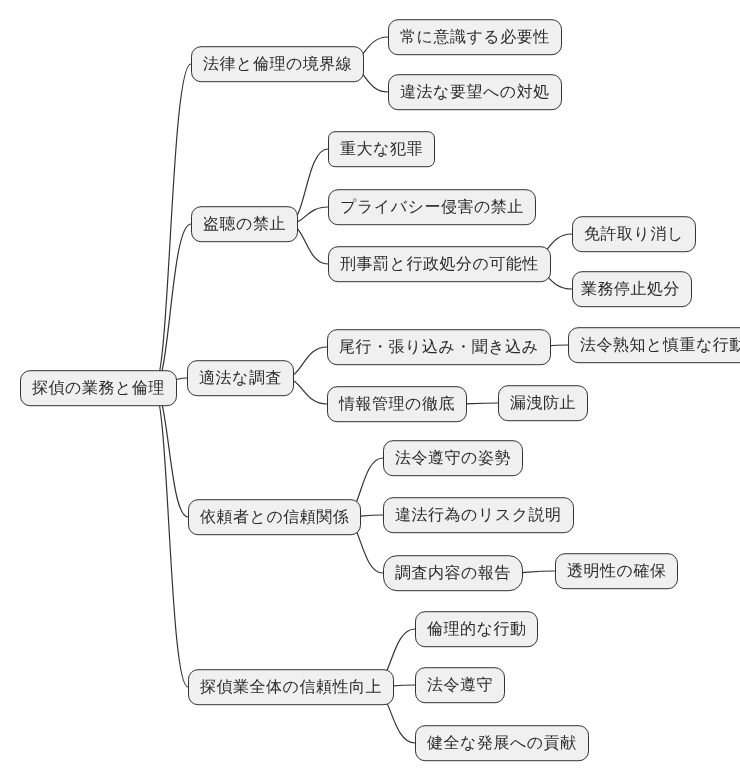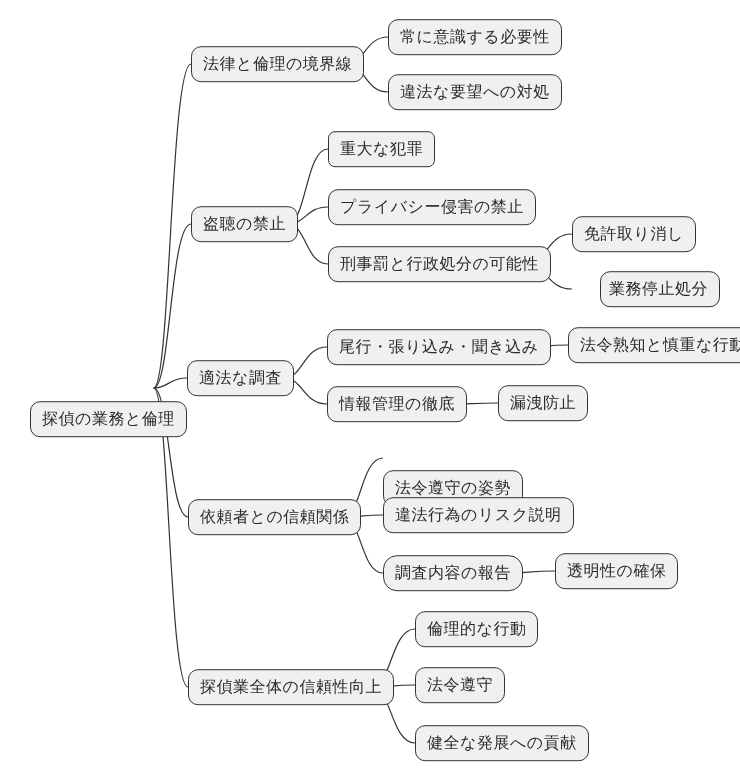--- a/index.html
+++ b/index.html
@@ -50,37 +50,37 @@
       <path d="M 371.828125 687 C 391.25546875 687, 391.25546875 629, 415 629" fill="none" stroke="#333333" stroke-width="1.2"></path>
       <path d="M 371.828125 687 C 391.25546875 687, 391.25546875 685, 415 685" fill="none" stroke="#333333" stroke-width="1.2"></path>
       <path d="M 371.828125 687 C 391.25546875 687, 391.25546875 743, 415 743" fill="none" stroke="#333333" stroke-width="1.2"></path>
       <path d="M 526.65625 264 C 546.65625 264, 546.65625 234, 572 234" fill="none" stroke="#333333" stroke-width="1.2"></path>
       <path d="M 526.65625 264 C 546.65625 264, 546.65625 289, 572 289" fill="none" stroke="#333333" stroke-width="1.2"></path>
       <path d="M 526.3125 347 C 545.071875 347, 545.071875 345, 568 345" fill="none" stroke="#333333" stroke-width="1.2"></path>
       <path d="M 452.828125 404 C 472.828125 404, 472.828125 403, 498 403" fill="none" stroke="#333333" stroke-width="1.2"></path>
       <path d="M 508.828125 573 C 528.828125 573, 528.828125 571, 555 571" fill="none" stroke="#333333" stroke-width="1.2"></path>
     </svg>
 
-<div class="node" style="left: 30px; top: 388px; margin-top: 31px;">探偵の業務と倫理</div>
+<div class="node" style="left: 20px; top: 388px;">探偵の業務と倫理</div>
     <div class="node" style="left: 191px; top: 64px;">法律と倫理の境界線</div>
     <div class="node" style="left: 191px; top: 224px; padding-left: 11px;">盗聴の禁止</div>
     <div class="node" style="left: 187px; top: 378px;">適法な調査</div>
     <div class="node" style="left: 188px; top: 517px;">依頼者との信頼関係</div>
     <div class="node" style="left: 188px; top: 687px;">探偵業全体の信頼性向上</div>
     <div class="node" style="left: 388px; top: 37px;">常に意識する必要性</div>
     <div class="node" style="left: 388px; top: 92px;">違法な要望への対処</div>
     <div class="node" style="left: 328px; top: 149px; border-radius: 7px;">重大な犯罪</div>
     <div class="node" style="left: 328px; top: 207px;">プライバシー侵害の禁止</div>
     <div class="node" style="left: 328px; top: 264px;">刑事罰と行政処分の可能性</div>
     <div class="node" style="left: 327px; top: 347px;">尾行・張り込み・聞き込み</div>
     <div class="node" style="left: 327px; top: 404px;">情報管理の徹底</div>
-    <div class="node" style="left: 383px; top: 458px; margin-top: 30px;">法令遵守の姿勢</div>
+    <div class="node" style="left: 383px; top: 458px;">法令遵守の姿勢</div>
     <div class="node" style="left: 383px; top: 515px;">違法行為のリスク説明</div>
     <div class="node" style="left: 383px; top: 573px; border-radius: 14px;">調査内容の報告</div>
     <div class="node" style="left: 415px; top: 629px;">倫理的な行動</div>
     <div class="node" style="left: 415px; top: 685px;">法令遵守</div>
     <div class="node" style="left: 415px; top: 743px;">健全な発展への貢献</div>
     <div class="node" style="left: 572px; top: 234px;">免許取り消し</div>
-    <div class="node" style="left: 600px; top: 289px; padding-left: 8px;">業務停止処分</div>
+    <div class="node" style="left: 572px; top: 289px; padding-left: 8px;">業務停止処分</div>
     <div class="node" style="left: 568px; top: 345px;">法令熟知と慎重な行動</div>
     <div class="node" style="left: 498px; top: 403px;">漏洩防止</div>
     <div class="node" style="left: 555px; top: 571px;">透明性の確保</div>
   </div>
 
 </body></html>

